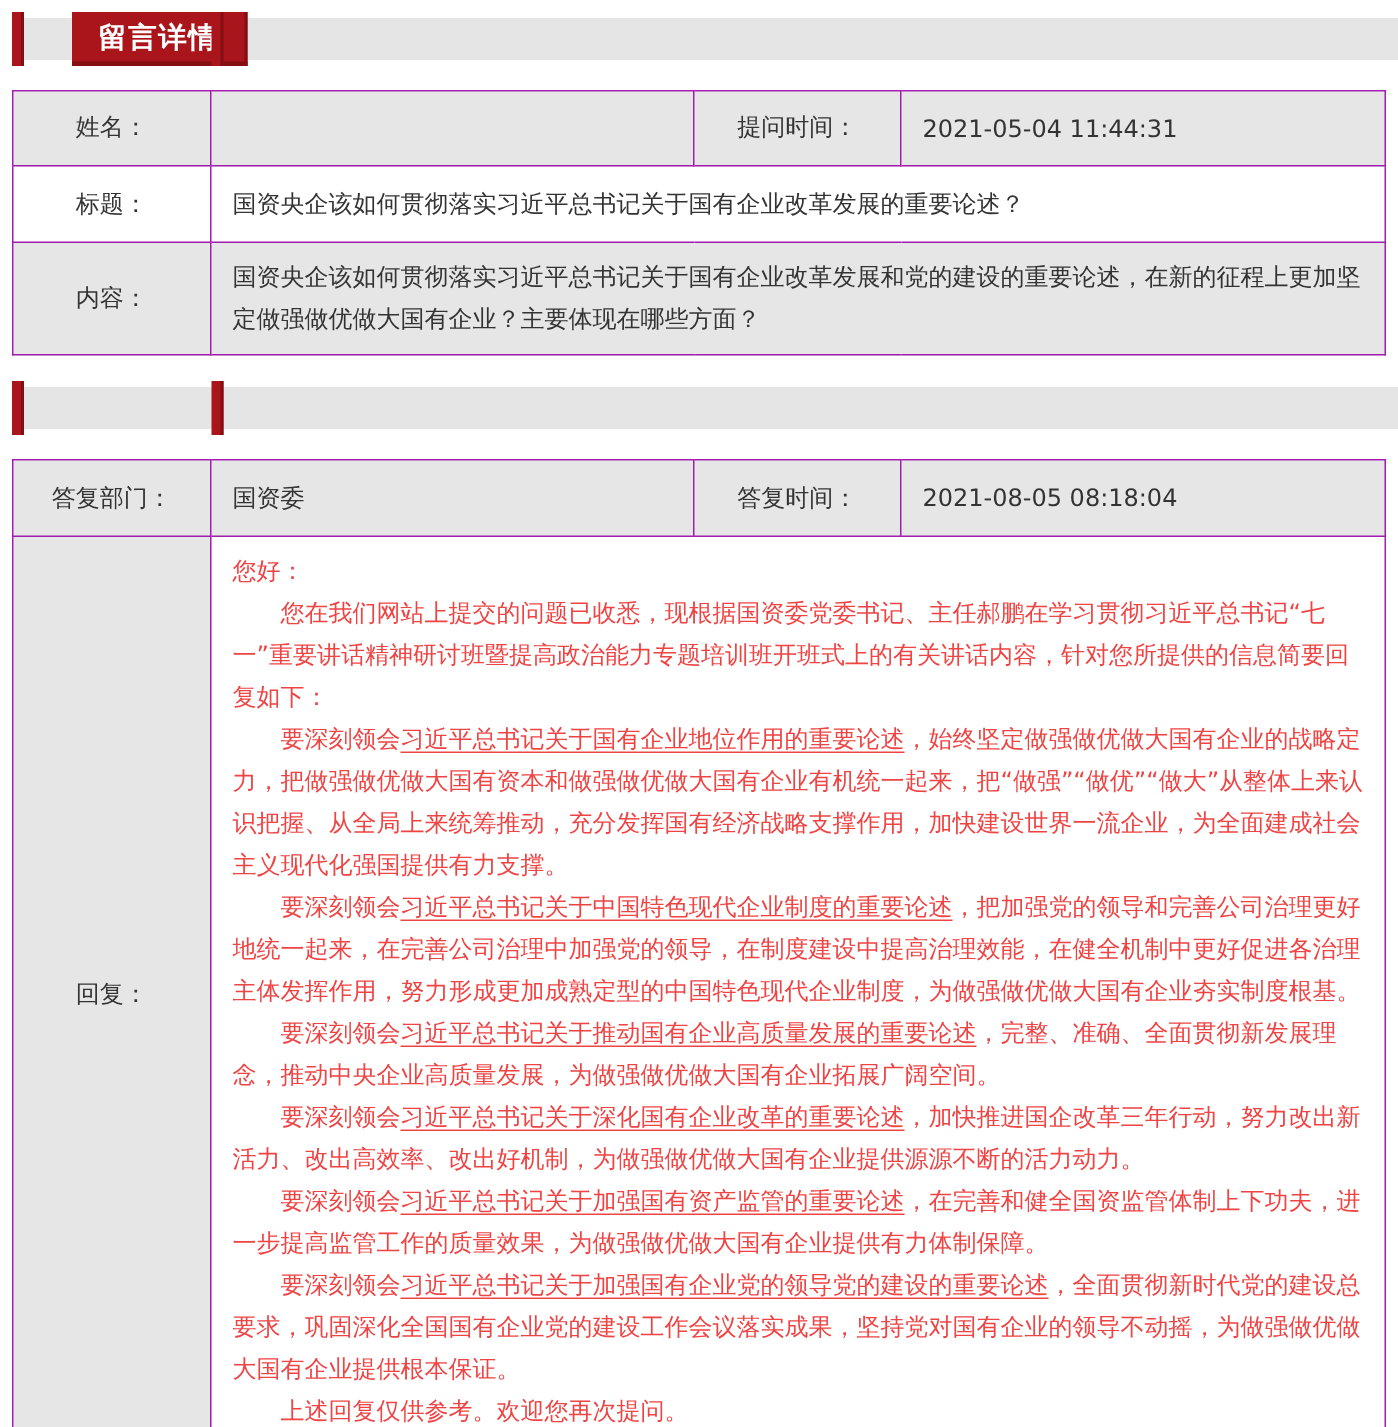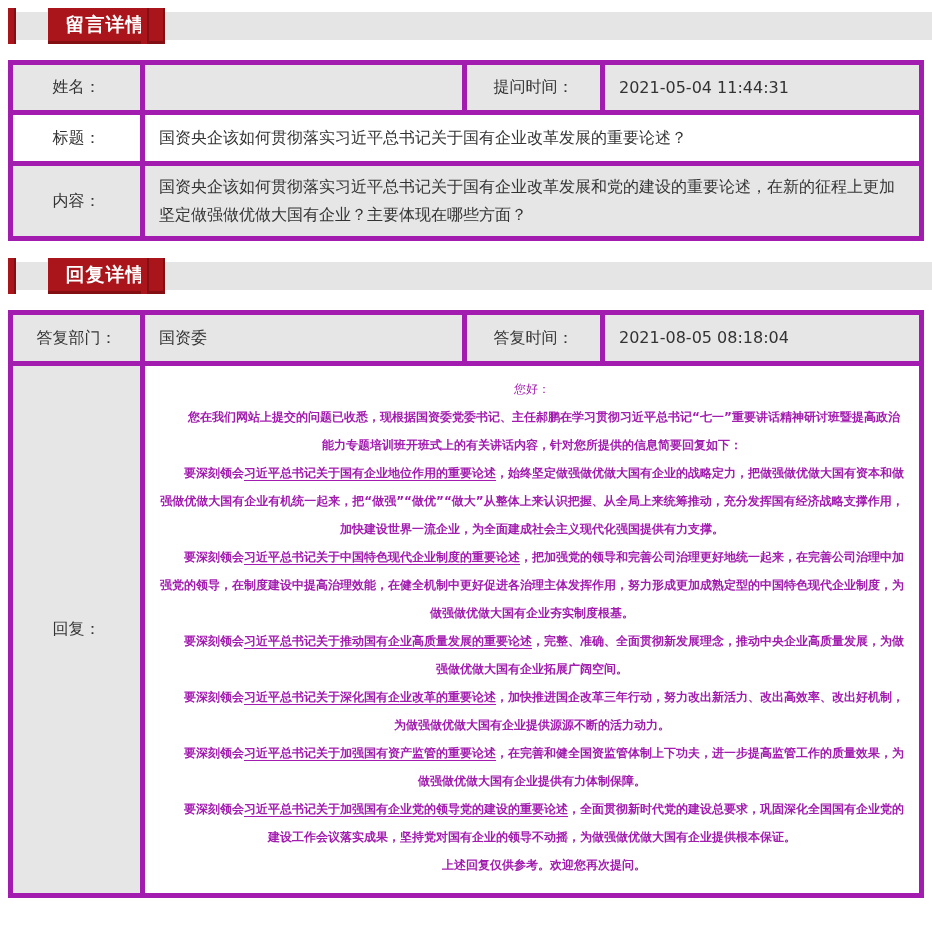--- a/index.html
+++ b/index.html
@@ -33,37 +33,37 @@
     letter-spacing: 1px;
     margin-left: 28px;
   }
 
   
   table.tbl {
     border-collapse: collapse; table-layout: fixed;
     width: 916px; margin-bottom: 17px;
   }
   table.tbl td {
-    border: 5px solid #a21caf;
+    border: 1px solid #a21caf;
     font-size: 16px; color: #333333;
     vertical-align: middle;
     word-break: break-all;
   }
   .bg-gray  { background: #e6e6e6; }
   .bg-white { background: #ffffff; }
   td.lab { text-align: center; }
   td.val { padding: 6px 14px; line-height: 28px; }
   tr.r-short  { height: 50px; }
   tr.r-short2 { height: 51px; }
   tr.r-tall   { height: 75px; }
 
   
   td.reply-cell { vertical-align: top; padding: 9px 14px 14px 14px; }
-  p.para { margin: 0; line-height: 28px; font-size: 12px; color: #a21caf; text-align: center; }
-  p.para.indent { text-indent: 2em; font-weight: bold; }
+  p.para { margin: 0; line-height: 28px; font-size: 16px; color: #ef4444; }
+  p.para.indent { text-indent: 2em; }
   span.u { text-decoration: underline; text-underline-offset: 3px; }
 </style>
 </head>
 <body>
 
 <div class="wrap">
 
   <div class="sec-header">
     <div class="band"></div>
     <div class="accent-bar left"></div>
@@ -92,21 +92,20 @@
       <tr class="r-tall">
         <td class="lab bg-gray">内容：</td>
         <td class="val bg-gray" colspan="3">国资央企该如何贯彻落实习近平总书记关于国有企业改革发展和党的建设的重要论述，在新的征程上更加坚定做强做优做大国有企业？主要体现在哪些方面？</td>
       </tr>
     </tbody>
   </table>
 
   <div class="sec-header">
     <div class="band"></div>
     <div class="accent-bar left"></div>
-    <div class="title-box">回复详情</div>
     <div class="accent-bar right"></div>
   </div>
 
   <table class="tbl">
     <colgroup>
       <col style="width:132px">
         <col style="width:322px">
         <col style="width:138px">
         <col>
     </colgroup>

